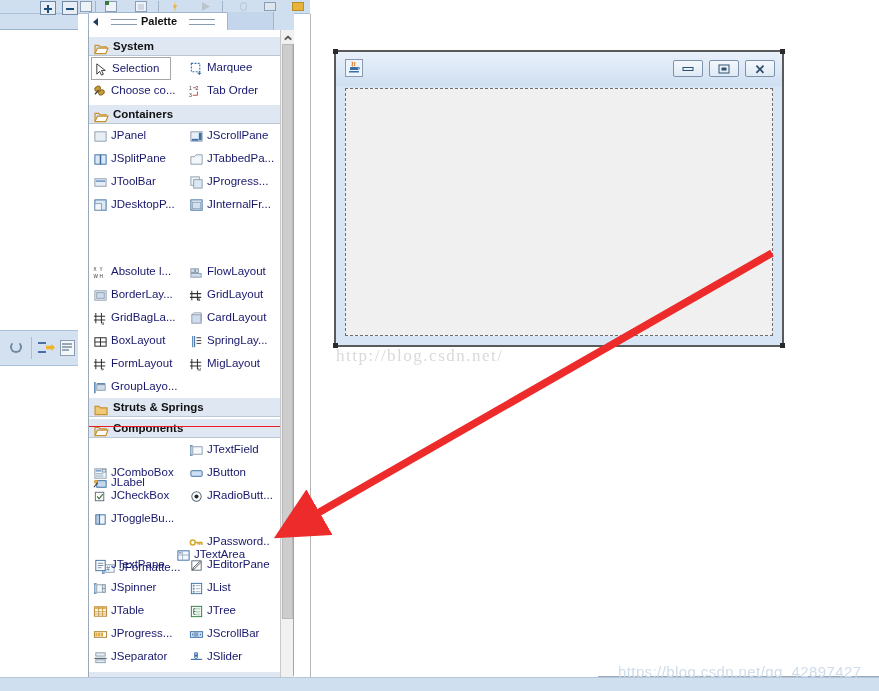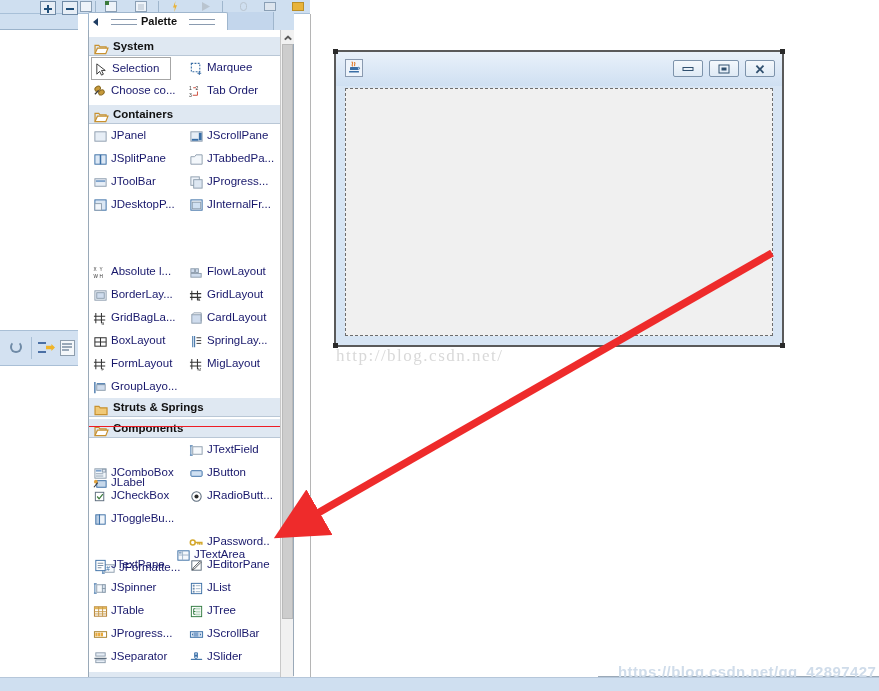--- a/index.html
+++ b/index.html
@@ -204,21 +204,21 @@
 
   .watermark-main {
     position:absolute; left:336px; top:346px;
     font-size:17px; color:#d9d9d9; letter-spacing:1.5px;
     font-family:"Liberation Serif", serif;
     white-space:nowrap;
   }
   .watermark-bottom {
     position:absolute; left:618px; top:663px;
     font-size:15px; color:#cfdcea; letter-spacing:0.4px;
-    font-family:"Liberation Sans", sans-serif; white-space:nowrap;font-weight:bold;
+    font-family:"Liberation Sans", sans-serif; white-space:nowrap;
   }
   .bottom-strip {
     position:absolute; left:0; bottom:0; width:879px; height:14px;
     background:#cfdff0; border-top:1px solid #b6c7da;
   }
   .bottom-rule {
     position:absolute; left:598px; bottom:14px; width:281px; height:1px;
     background:#9aa9b8;
   }
 

